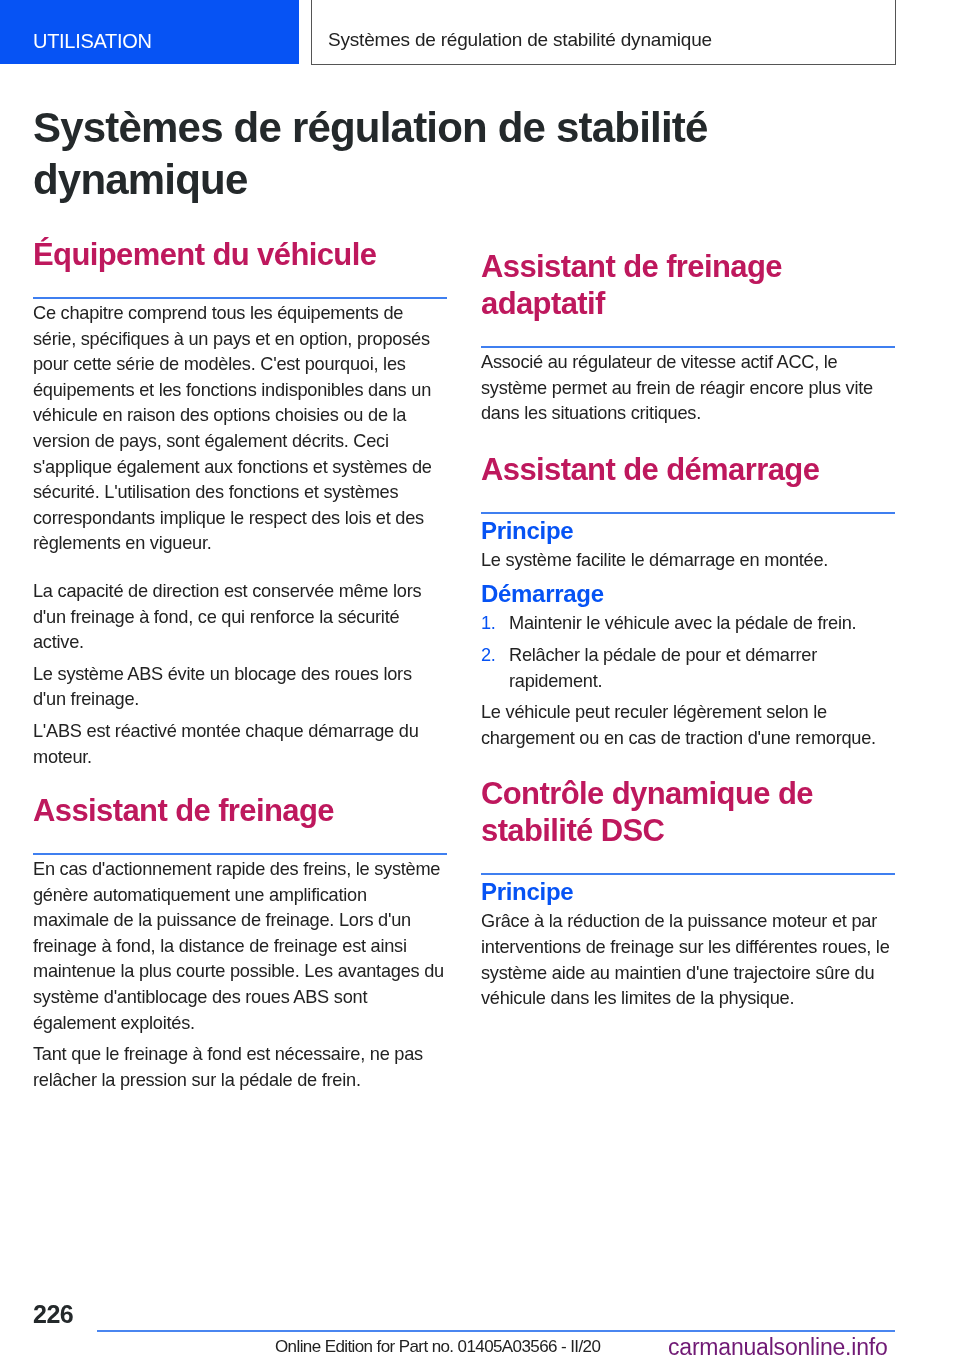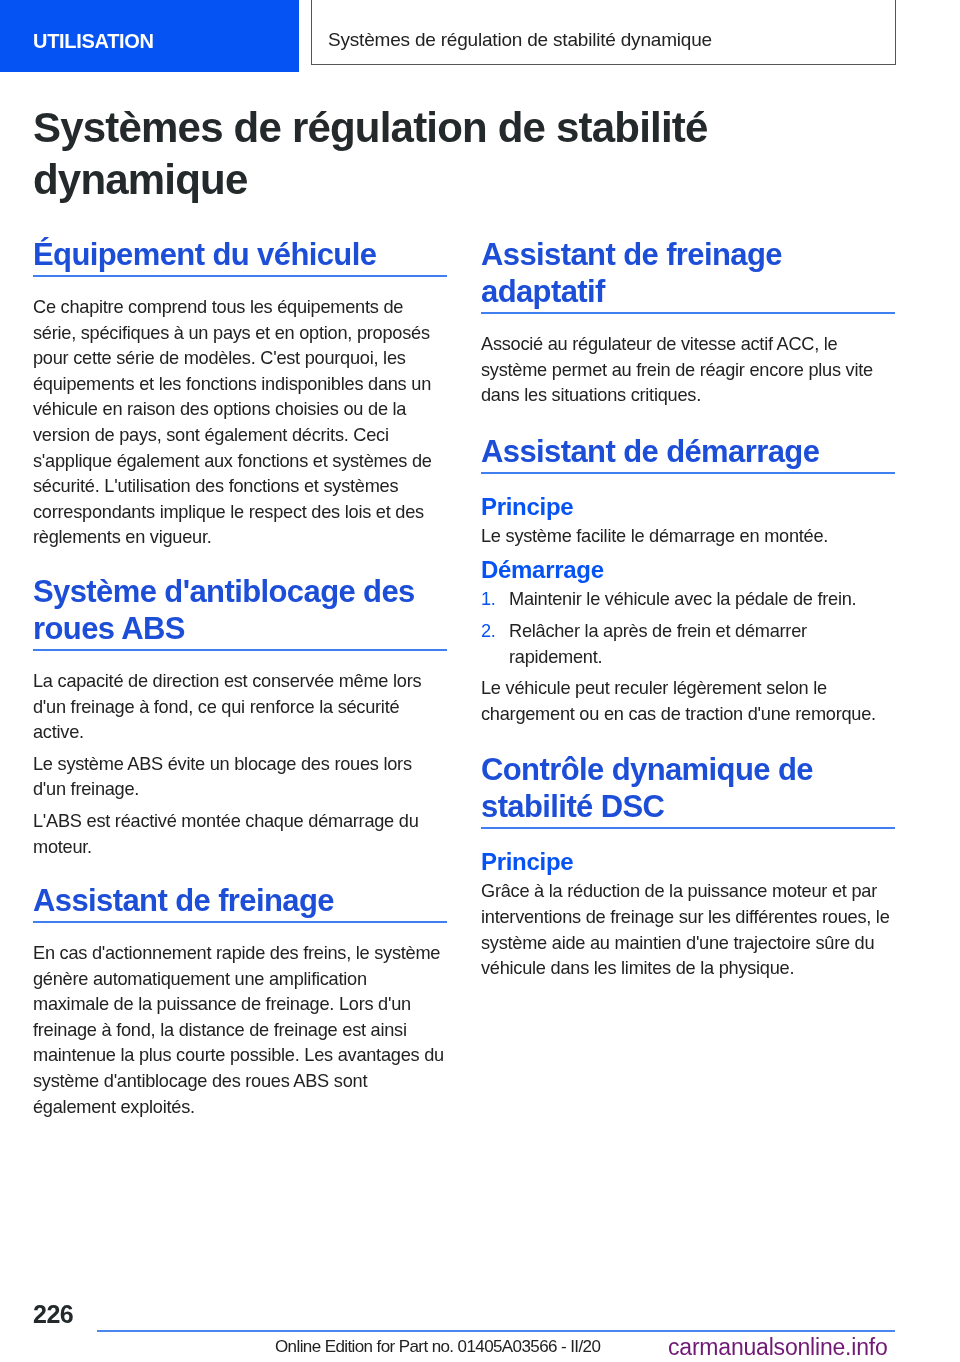--- a/index.html
+++ b/index.html
@@ -1,46 +1,46 @@
 <!DOCTYPE html>
 <html><head>
 <meta charset="utf-8">
 <style>
   * { box-sizing: border-box; margin: 0; padding: 0; }
   html, body { width: 960px; height: 1362px; background: #ffffff; overflow: hidden; }
   body { position: relative; font-family: "Liberation Sans", "DejaVu Sans", sans-serif; color: #1f2326; }
 
   .header-tab {
-    position: absolute; left: 0; top: 0; width: 299px; height: 72px;
+    position: absolute; left: 0; top: 0; width: 299px; height: 64px;
     background: #0653f4; color: #ffffff;
-    font-weight: bold; font-size: 20px; letter-spacing: -0.3px;
+    font-weight: normal; font-size: 20px; letter-spacing: -0.3px;
     padding: 30px 18px 0 33px;
   }
   .header-box {
     position: absolute; left: 311px; top: 0; width: 585px; height: 65px;
     border: 1.5px solid #555; border-top: none;
     font-size: 19px; padding: 29px 0 0 16px; color: #222;
     letter-spacing: -0.2px;
   }
 
   .page-title {
     position: absolute; left: 33px; top: 102px; width: 880px;
     font-size: 42px; font-weight: bold; line-height: 52px; color: #24292b;
     letter-spacing: -0.8px;
   }
 
   .col { position: absolute; width: 414px; }
   .col-left { left: 33px; top: 236px; }
-  .col-right { left: 481px; top: 236px; }
+  .col-right { left: 481px; top: 248px; }
 
   .h2 {
-    font-size: 31px; font-weight: bold; color: #1d4ed8; line-height: 37px;
+    font-size: 31px; font-weight: bold; color: #be185d; line-height: 37px;
     letter-spacing: -0.6px;
-    padding-bottom: 2px; border-bottom: 2px solid #3f7ff0;
-    margin-bottom: 18px;
+    padding-bottom: 24px; border-bottom: 2px solid #3f7ff0;
+    margin-bottom: 2px;
   }
   .h3 {
     font-size: 24px; font-weight: bold; color: #0653f4; line-height: 30px;
     letter-spacing: -0.3px; margin-bottom: 2px;
   }
   .p {
     font-size: 18.2px; line-height: 25.6px; color: #222;
     letter-spacing: -0.25px; margin-bottom: 6px;
   }
   .ol { list-style: none; margin-bottom: 6px; }
@@ -74,49 +74,49 @@
 </div>
 
 <h1 class="page-title">Systèmes de régulation de stabilité dynamique</h1>
 
 <div class="col col-left">
   <section>
     <h2 class="h2">Équipement du véhicule</h2>
     <p class="p">Ce chapitre comprend tous les équipements de série, spécifiques à un pays et en option, proposés pour cette série de modèles. C'est pourquoi, les équipements et les fonctions indisponibles dans un véhicule en raison des options choisies ou de la version de pays, sont également décrits. Ceci s'applique également aux fonctions et systèmes de sécurité. L'utilisation des fonctions et systèmes correspondants implique le respect des lois et des règlements en vigueur.</p>
   </section>
   <section style="margin-top:22px;">
-    <h2 class="h2">Système d'antiblocage des roues ABS</h2>
     <p class="p">La capacité de direction est conservée même lors d'un freinage à fond, ce qui renforce la sécurité active.</p>
     <p class="p">Le système ABS évite un blocage des roues lors d'un freinage.</p>
     <p class="p">L'ABS est réactivé montée chaque démarrage du moteur.</p>
   </section>
   <section style="margin-top:22px;">
     <h2 class="h2">Assistant de freinage</h2>
     <p class="p">En cas d'actionnement rapide des freins, le système génère automatiquement une amplification maximale de la puissance de freinage. Lors d'un freinage à fond, la distance de freinage est ainsi maintenue la plus courte possible. Les avantages du système d'antiblocage des roues ABS sont également exploités.</p>
+    <p class="p">Tant que le freinage à fond est nécessaire, ne pas relâcher la pression sur la pédale de frein.</p>
   </section>
 </div>
 
 <div class="col col-right">
   <section>
     <h2 class="h2">Assistant de freinage adaptatif</h2>
     <p class="p">Associé au régulateur de vitesse actif ACC, le système permet au frein de réagir encore plus vite dans les situations critiques.</p>
   </section>
   <section style="margin-top:24px;">
     <h2 class="h2">Assistant de démarrage</h2>
     <h3 class="h3">Principe</h3>
     <p class="p">Le système facilite le démarrage en montée.</p>
     <h3 class="h3" style="margin-top:0;">Démarrage</h3>
     <ol class="ol">
       <li>
         <span class="num">1.</span>
         <span>Maintenir le véhicule avec la pédale de frein.</span>
       </li>
       <li>
         <span class="num">2.</span>
-        <span>Relâcher la après de frein et démarrer rapidement.</span>
+        <span>Relâcher la pédale de pour et démarrer rapidement.</span>
       </li>
     </ol>
     <p class="p">Le véhicule peut reculer légèrement selon le chargement ou en cas de traction d'une remorque.</p>
   </section>
   <section style="margin-top:24px;">
     <h2 class="h2">Contrôle dynamique de stabilité DSC</h2>
     <h3 class="h3">Principe</h3>
     <p class="p">Grâce à la réduction de la puissance moteur et par interventions de freinage sur les différentes roues, le système aide au maintien d'une trajectoire sûre du véhicule dans les limites de la physique.</p>
   </section>
 </div>

